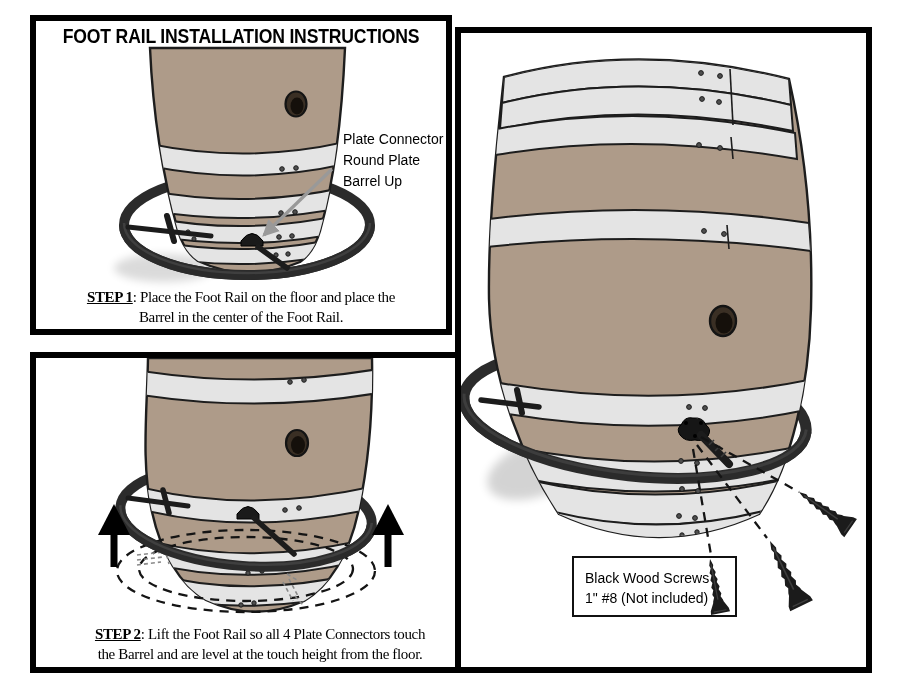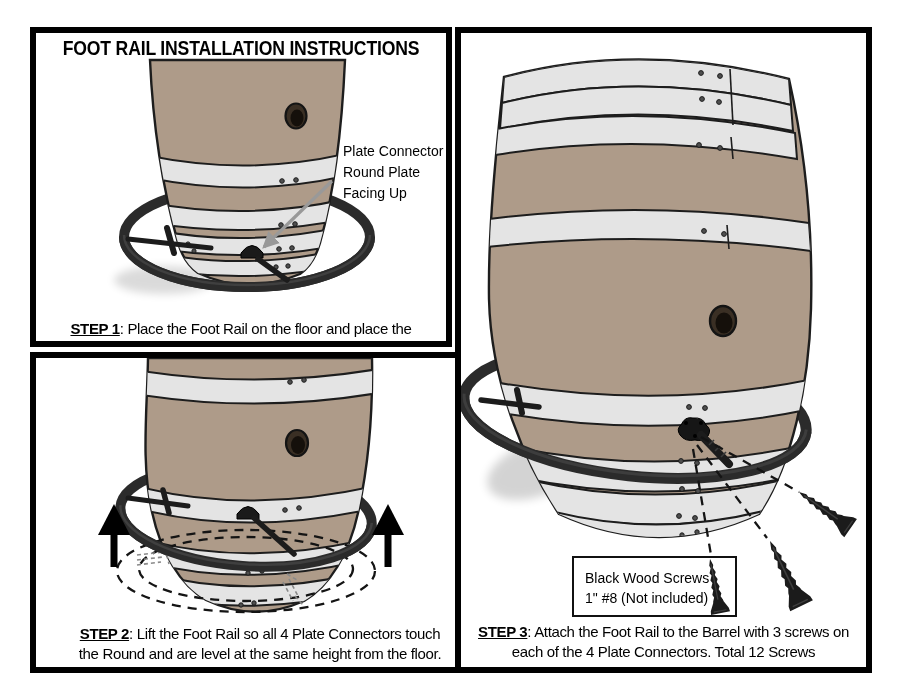--- a/index.html
+++ b/index.html
@@ -9,32 +9,32 @@
     --band-metal:#e4e4e4;
     --outline:#1d1d1d;
     --rail-black:#2b2b2b;
     --annotation-arrow-gray:#999999;
   }
   *{margin:0;padding:0;box-sizing:border-box;}
   html,body{background:#fff;}
   .page{position:relative;width:906px;height:700px;background:var(--page-bg);
     font-family:"Liberation Sans","DejaVu Sans",sans-serif;color:#000;overflow:hidden;}
   .panel{position:absolute;border:6px solid var(--panel-border);background:#fff;}
-  #panelA{left:30px;top:27px;width:422px;height:320px;padding-left:16px;}
+  #panelA{left:30px;top:15px;width:422px;height:320px;padding-left:16px;}
   #panelB{left:30px;top:352px;width:460px;height:321px;}
   #panelC{left:455px;top:27px;width:417px;height:646px;}
   .panel svg{position:absolute;left:0;top:0;z-index:3;pointer-events:none;}
   .page-title{position:absolute;left:0;top:4px;width:100%;text-align:center;z-index:4;
     font-size:20px;font-weight:700;white-space:nowrap;transform:scaleX(.88);letter-spacing:-.2px;}
   .caption{position:absolute;left:0;width:100%;text-align:center;z-index:4;
     font-size:15px;letter-spacing:-.35px;line-height:20px;}
   #panelA .caption{bottom:2px;}
   #panelB .caption{bottom:3px;}
   #panelC .caption{bottom:5px;}
-  .cap-line{white-space:nowrap;}
+  .cap-line{white-space:nowrap;font-family:Liberation Serif, serif;}
   .step-label{font-weight:700;text-decoration:underline;}
   .plate-note{position:absolute;left:307px;top:108px;z-index:4;font-size:14px;line-height:21px;}
   .plate-note span{display:block;white-space:nowrap;}
   .screw-box{position:absolute;left:111px;top:523px;width:165px;height:61px;z-index:2;
     border:2px solid #111;background:#fff;padding:10px 0 0 11px;font-size:14px;line-height:20px;}
   .screw-box span{display:block;white-space:nowrap;}
   
   .wood{fill:var(--barrel-wood);stroke:var(--outline);stroke-width:2.4;}
   .band{fill:var(--band-metal);stroke:var(--outline);stroke-width:2;}
   .rivet{fill:#4f4f4f;stroke:var(--outline);stroke-width:1;}
@@ -106,25 +106,26 @@
         <path class="dark" d="M205,220 Q216,205 227,220 L227,225 L205,225 Z" stroke="#000" stroke-width="1"></path>
         <line class="spoke" x1="222" y1="226" x2="251" y2="247" stroke-width="5.5"></line>
       </g>
 
       <line class="gray-line" x1="296" y1="148" x2="228" y2="214" marker-end="url(#arrowGray)"></line>
     </svg>
 
     <div class="plate-note">
       <span>Plate Connector</span>
       <span>Round Plate</span>
-      <span>Facing Up</span>
+      <span>Barrel Up</span>
     </div>
 
     <div class="caption">
       <div class="cap-line"><span class="step-label">STEP 1</span><span>: Place the Foot Rail on the floor and place the</span></div>
+      <div class="cap-line">Barrel in the center of the Foot Rail.</div>
     </div>
   </section>
 
   <section class="panel" id="panelB">
     <svg width="407" height="309" viewBox="0 0 407 309">
       <defs>
         <clipPath id="clipB">
           <path d="M112,0 L336,0 C337,55 333,105 322,155 C313,196 294,228 268,243 Q218,265 170,242 C144,227 125,195 116,154 C105,105 111,55 112,0 Z"></path>
         </clipPath>
       </defs>
@@ -186,21 +187,21 @@
         <rect x="74.5" y="176" width="7" height="33"></rect>
       </g>
       <g fill="#000">
         <polygon points="336,177 368,177 352,146"></polygon>
         <rect x="348.5" y="176" width="7" height="33"></rect>
       </g>
     </svg>
 
     <div class="caption">
       <div class="cap-line"><span class="step-label">STEP 2</span><span>: Lift the Foot Rail so all 4 Plate Connectors touch</span></div>
-      <div class="cap-line">the Round and are level at the same height from the floor.</div>
+      <div class="cap-line">the Barrel and are level at the touch height from the floor.</div>
     </div>
   </section>
 
   <section class="panel" id="panelC">
 
     <div class="screw-box">
       <span>Black Wood Screws</span>
       <span>1" #8 (Not included)</span>
     </div>
 
@@ -283,19 +284,15 @@
         <line class="dash" x1="240" y1="404" x2="338" y2="459"></line>
         <line class="dash" x1="236" y1="412" x2="306" y2="505"></line>
         <line class="dash" x1="232" y1="416" x2="250" y2="522"></line>
       </g>
 
       <use href="#screw-shape" transform="translate(338,459) rotate(-55) scale(1.05)"></use>
       <use href="#screw-shape" transform="translate(309,508) rotate(-26) scale(1.2)"></use>
       <use href="#screw-shape" transform="translate(249,526) rotate(-11) scale(0.92)"></use>
     </svg>
 
-    <div class="caption">
-      <div class="cap-line"><span class="step-label">STEP 3</span><span>: Attach the Foot Rail to the Barrel with 3 screws on</span></div>
-      <div class="cap-line">each of the 4 Plate Connectors. Total 12 Screws</div>
-    </div>
   </section>
 
 </div>
 
 </body></html>

